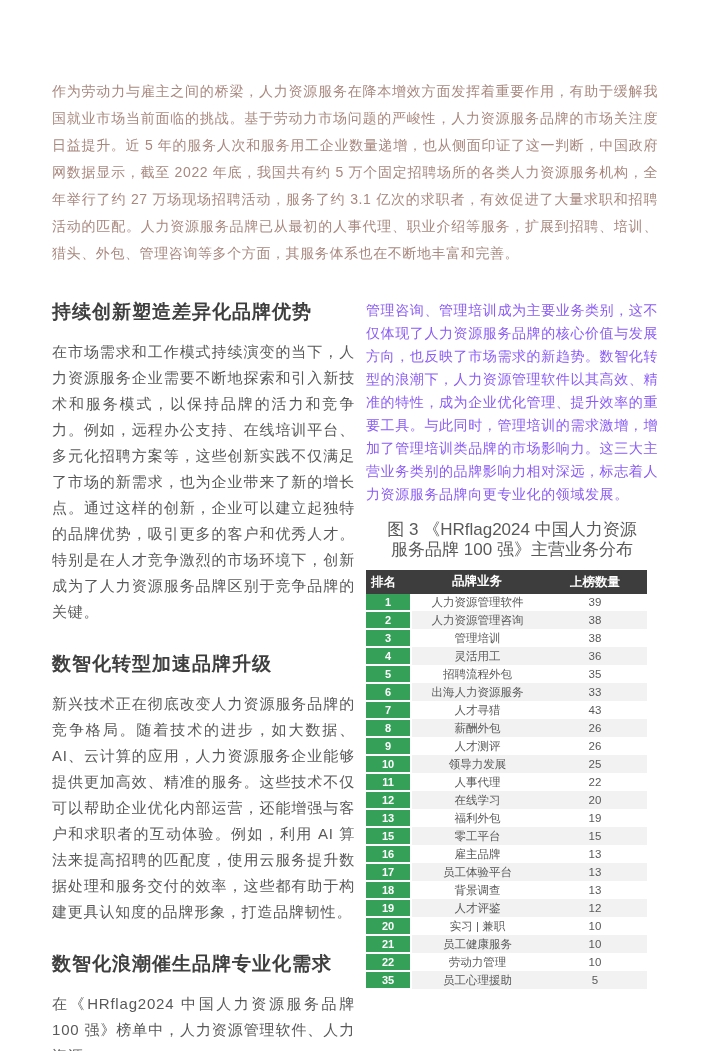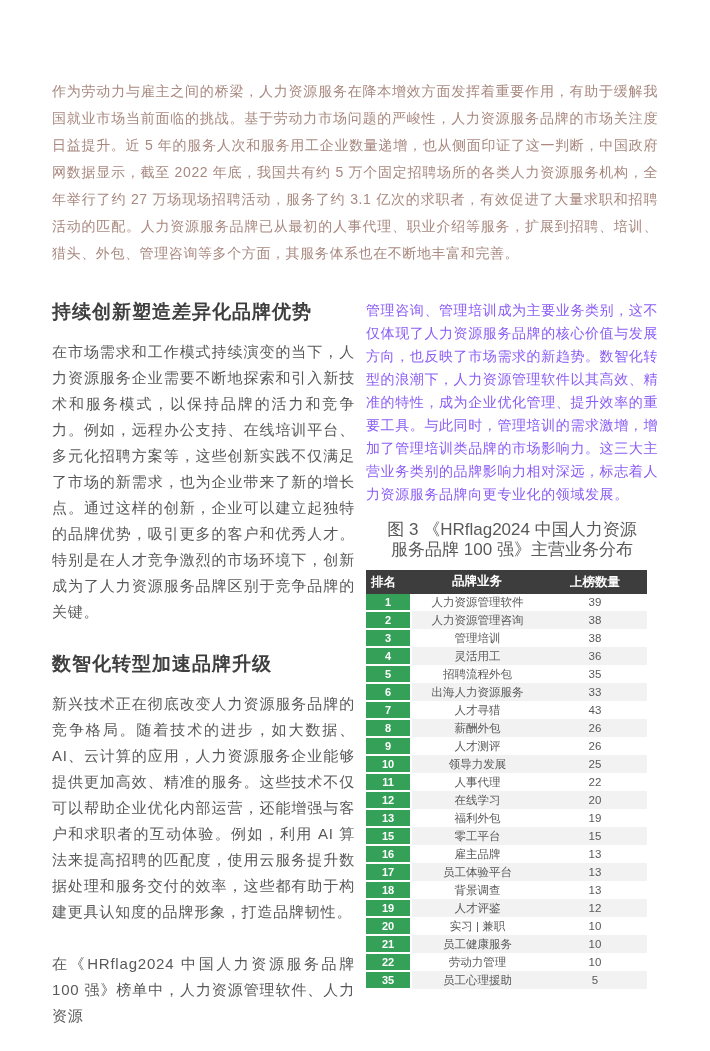--- a/index.html
+++ b/index.html
@@ -121,20 +121,21 @@
         <h2 class="section-heading">持续创新塑造差异化品牌优势</h2>
         <p class="body-text">在市场需求和工作模式持续演变的当下，人力资源服务企业需要不断地探索和引入新技术和服务模式，以保持品牌的活力和竞争力。例如，远程办公支持、在线培训平台、多元化招聘方案等，这些创新实践不仅满足了市场的新需求，也为企业带来了新的增长点。通过这样的创新，企业可以建立起独特的品牌优势，吸引更多的客户和优秀人才。特别是在人才竞争激烈的市场环境下，创新成为了人力资源服务品牌区别于竞争品牌的关键。</p>
       </div>
 
       <div class="section">
         <h2 class="section-heading">数智化转型加速品牌升级</h2>
         <p class="body-text">新兴技术正在彻底改变人力资源服务品牌的竞争格局。随着技术的进步，如大数据、AI、云计算的应用，人力资源服务企业能够提供更加高效、精准的服务。这些技术不仅可以帮助企业优化内部运营，还能增强与客户和求职者的互动体验。例如，利用 AI 算法来提高招聘的匹配度，使用云服务提升数据处理和服务交付的效率，这些都有助于构建更具认知度的品牌形象，打造品牌韧性。</p>
       </div>
 
       <div class="section">
+        <h2 class="section-heading">数智化浪潮催生品牌专业化需求</h2>
         <p class="body-text">在《HRflag2024 中国人力资源服务品牌 100 强》榜单中，人力资源管理软件、人力资源</p>
       </div>
 
     </div>
 
     <div class="col-right">
 
       <p class="right-paragraph">管理咨询、管理培训成为主要业务类别，这不仅体现了人力资源服务品牌的核心价值与发展方向，也反映了市场需求的新趋势。数智化转型的浪潮下，人力资源管理软件以其高效、精准的特性，成为企业优化管理、提升效率的重要工具。与此同时，管理培训的需求激增，增加了管理培训类品牌的市场影响力。这三大主营业务类别的品牌影响力相对深远，标志着人力资源服务品牌向更专业化的领域发展。</p>
 
       <div class="figure-caption">

